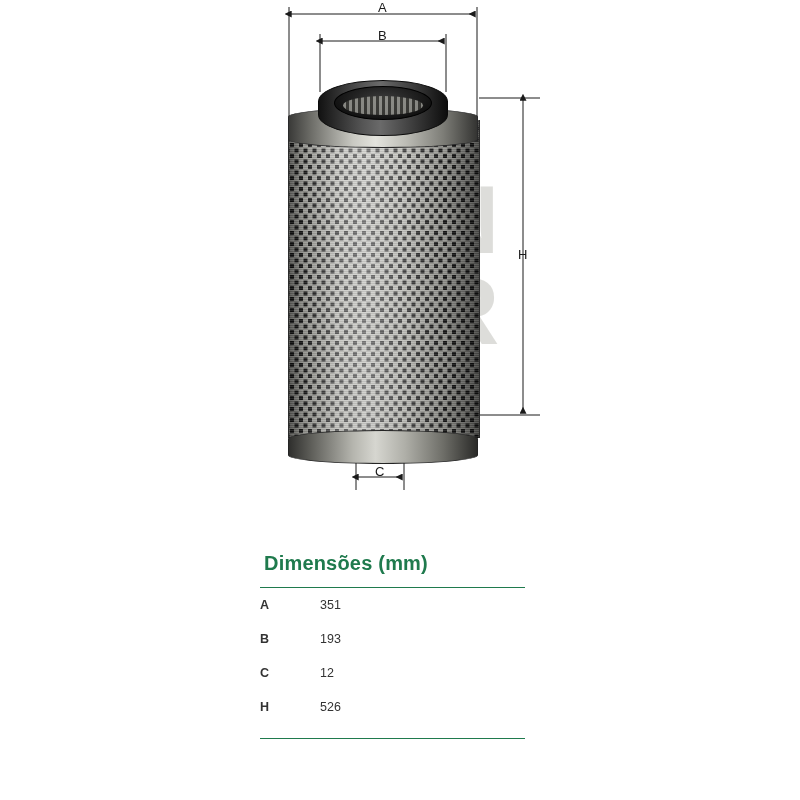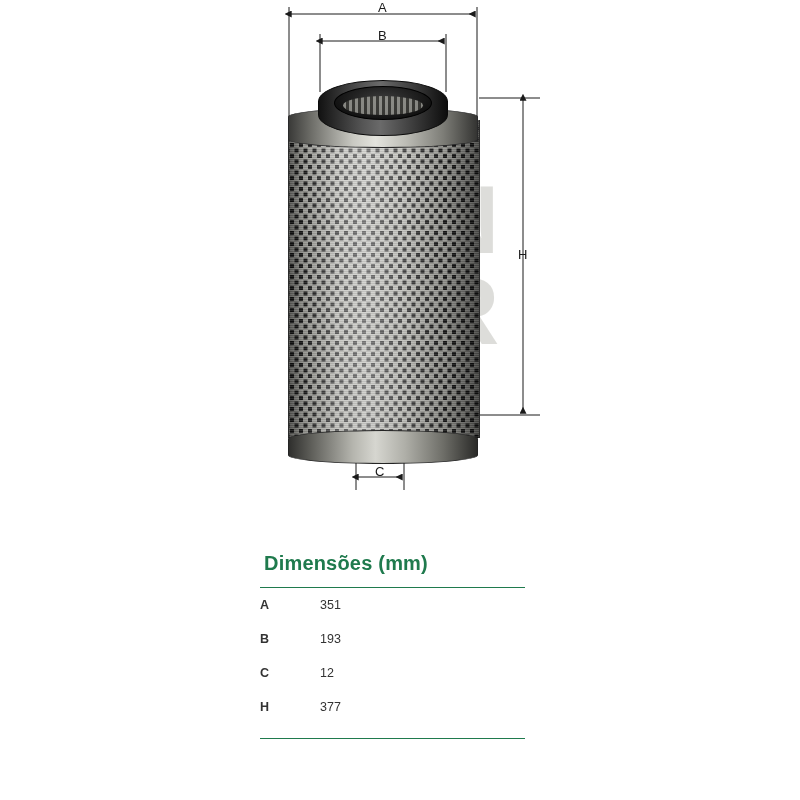--- a/index.html
+++ b/index.html
@@ -270,17 +270,17 @@
   <div class="dim-row">
     <div class="dim-key">B</div>
     <div class="dim-val">193</div>
   </div>
   <div class="dim-row">
     <div class="dim-key">C</div>
     <div class="dim-val">12</div>
   </div>
   <div class="dim-row">
     <div class="dim-key">H</div>
-    <div class="dim-val">377</div>
+    <div class="dim-val">526</div>
   </div>
 
   <div class="dim-rule" style="margin-top:14px;"></div>
 </div>
 
 </body></html>

